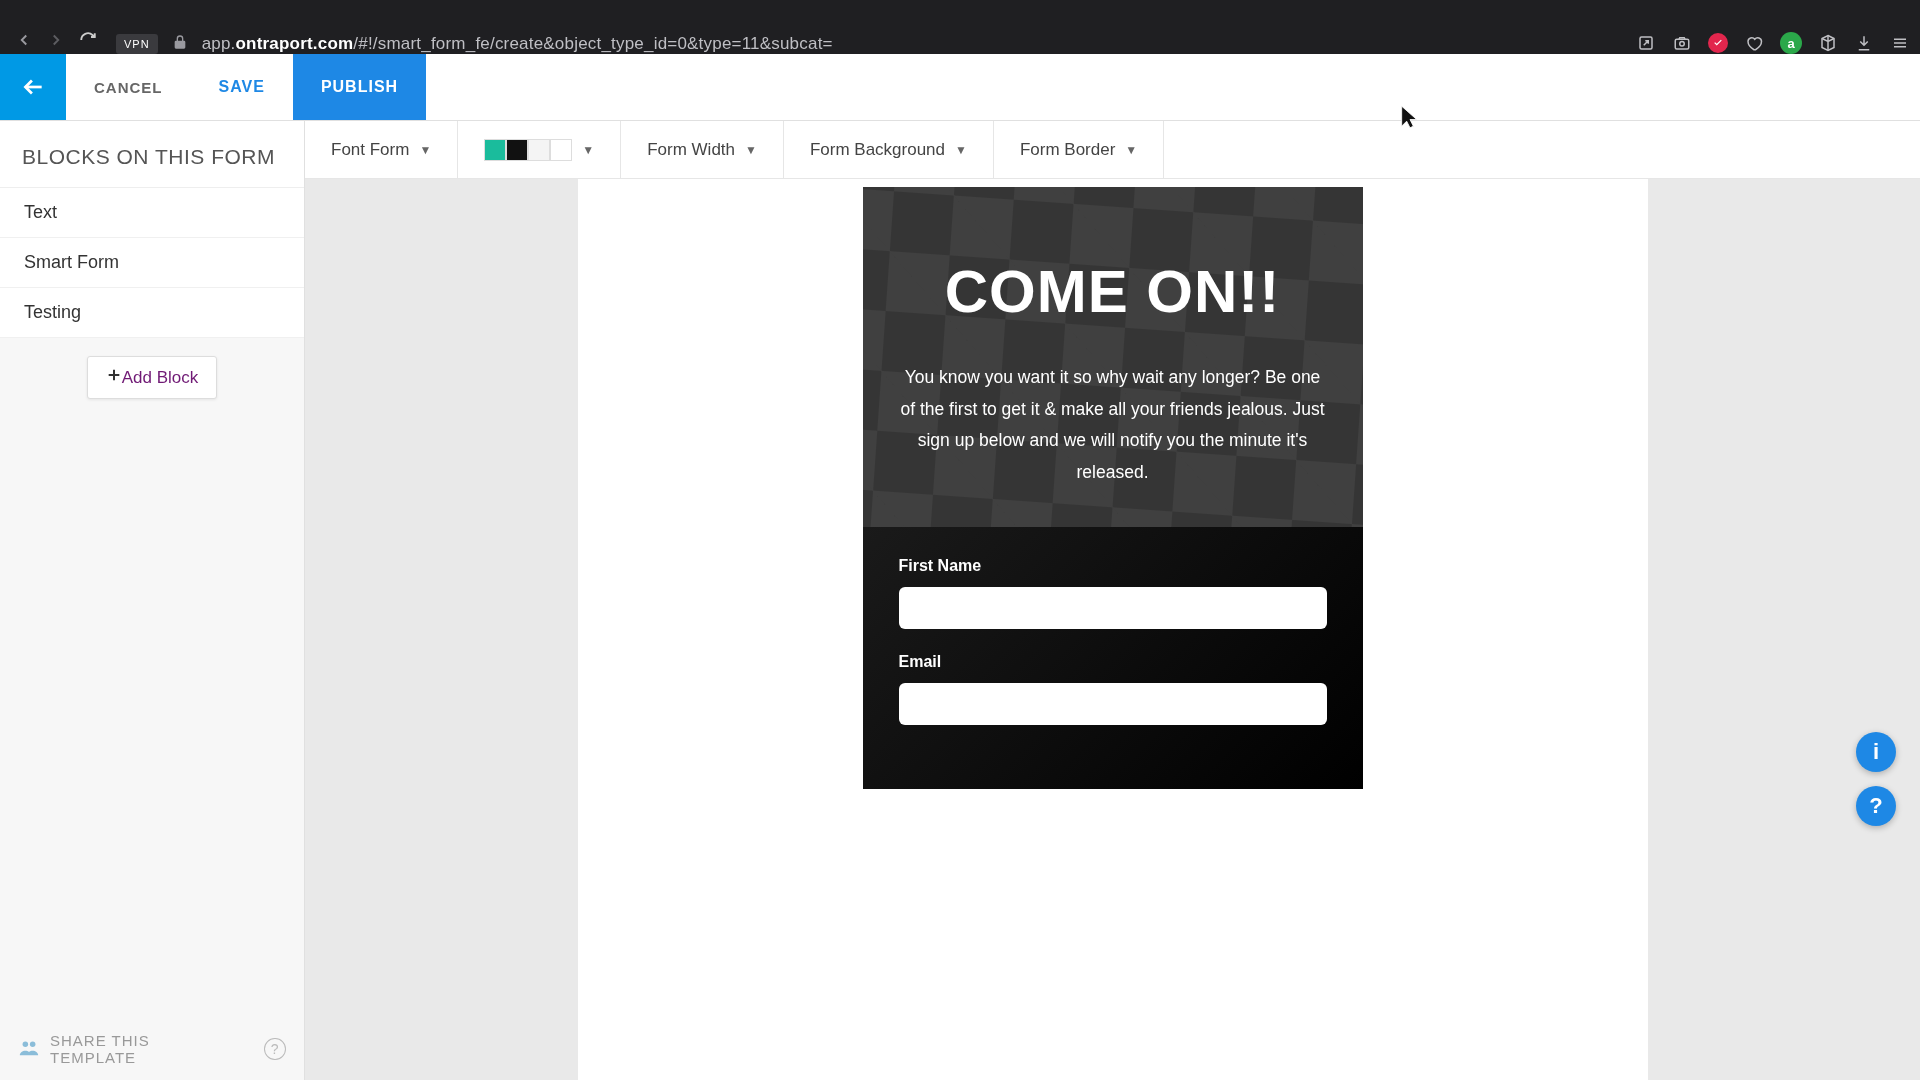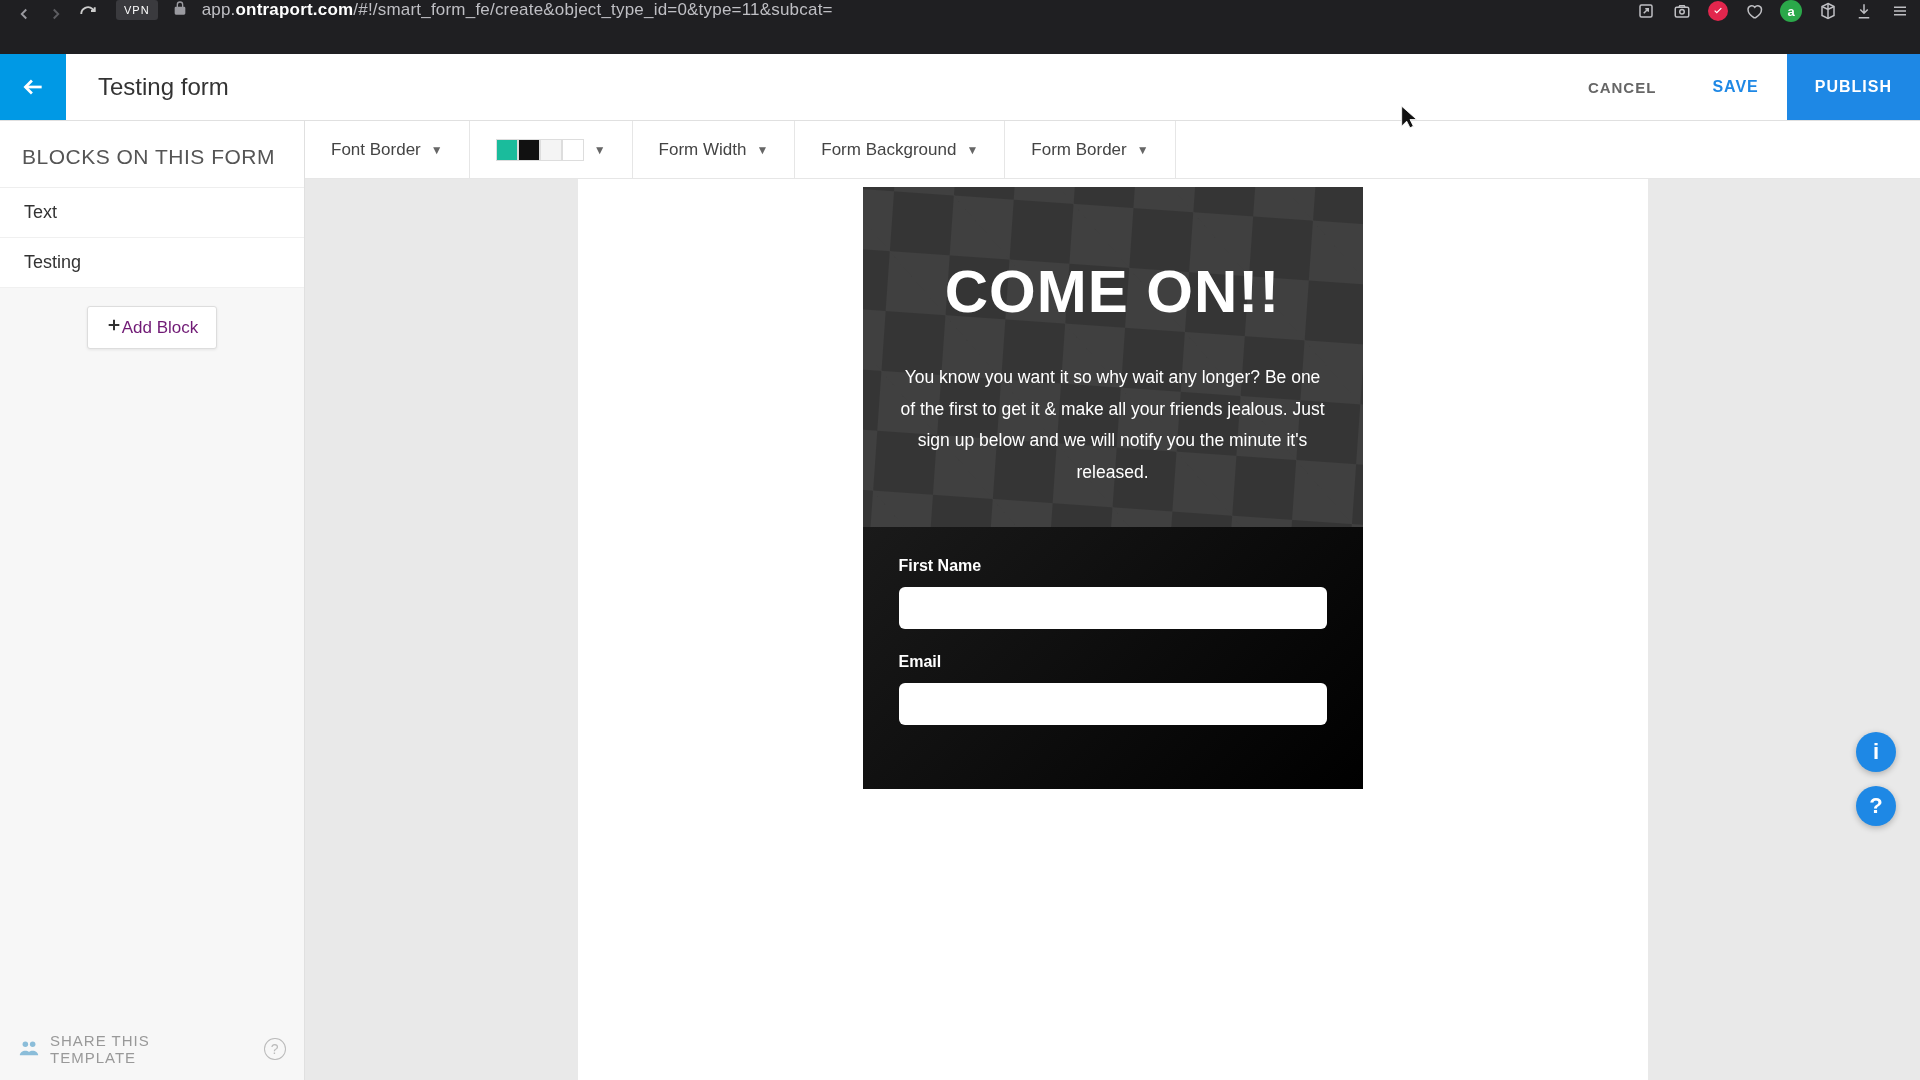--- a/index.html
+++ b/index.html
@@ -1,19 +1,19 @@
 <!DOCTYPE html>
 <html><head>
 <meta charset="utf-8">
 <style>
   * { box-sizing: border-box; margin: 0; padding: 0; }
   body { font-family: "Helvetica Neue", Arial, sans-serif; background: #1a1a1a; overflow: hidden; }
   
   
-  .browser-chrome { height: 54px; background: #1f1f22; display: flex; align-items: flex-start; padding: 0 10px; gap: 14px; }
+  .browser-chrome { height: 54px; background: #1f1f22; display: flex; align-items: flex-end; padding: 0 10px; gap: 14px; }
   .nav-arrows { display: flex; gap: 4px; align-items: center; }
   .nav-arrow { width: 28px; height: 28px; color: #9a9aa0; display: flex; align-items: center; justify-content: center; cursor: pointer; }
   .nav-arrow.dim { opacity: .5; }
   .reload { width: 28px; color: #ccc; }
   .vpn-chip { background: #3a3a3e; color: #fff; font-size: 11px; padding: 4px 8px; border-radius: 3px; letter-spacing: 1px; }
   .lock { color: #9a9aa0; }
   .url { flex: 1; color: #bfbfc4; font-size: 17px; letter-spacing: .2px; }
   .url strong { color: #fff; font-weight: 600; }
   .browser-icons { display: flex; gap: 16px; align-items: center; }
   .b-icon { width: 20px; height: 20px; color: #bfbfc3; display:flex;align-items:center;justify-content:center; }
@@ -160,34 +160,34 @@
 </div>
 
 <div class="app">
   <div class="app-header">
     <div class="back-btn">
       <svg width="26" height="26" viewBox="0 0 24 24" fill="none" stroke="currentColor" stroke-width="2.5">
           <line x1="20" y1="12" x2="5" y2="12"></line>
           <polyline points="11 6 5 12 11 18"></polyline>
         </svg>
     </div>
-    <div class="title">Testing form</div>
     <div class="hdr-actions">
       <div class="cancel-btn">CANCEL</div>
       <div class="save-btn">SAVE</div>
       <div class="publish-btn">PUBLISH</div>
     </div>
   </div>
 
   <div class="workspace">
 
     <div class="sidebar">
       <div class="sidebar-h">BLOCKS ON THIS FORM</div>
       <div class="block-list">
         <div class="block-item">Text</div>
+        <div class="block-item">Smart Form</div>
         <div class="block-item">Testing</div>
       </div>
       <div class="add-block">
         <span><svg width="16" height="16" viewBox="0 0 24 24" fill="none" stroke="#333" stroke-width="3">
               <line x1="12" y1="4" x2="12" y2="20"></line>
               <line x1="4" y1="12" x2="20" y2="12"></line>
             </svg></span>
         <span>Add Block</span>
       </div>
       <div class="sidebar-spacer"></div>
@@ -198,21 +198,21 @@
               <path d="M2 20c0-3 3-5 6-5s6 2 6 5M10 20c0-3 3-5 6-5s6 2 6 5"></path>
             </svg></span>
         <span>SHARE THIS TEMPLATE</span>
         <span class="q-circ">?</span>
       </div>
     </div>
 
     <div class="main">
       <div class="toolbar">
         <div class="tool">
-          <span>Font Border</span>
+          <span>Font Form</span>
           <span class="chev">▼</span>
         </div>
         <div class="tool">
           <span class="swatches">
             <span class="sw teal"></span>
             <span class="sw black"></span>
             <span class="sw light"></span>
             <span class="sw white"></span>
           </span>
           <span class="chev">▼</span>

